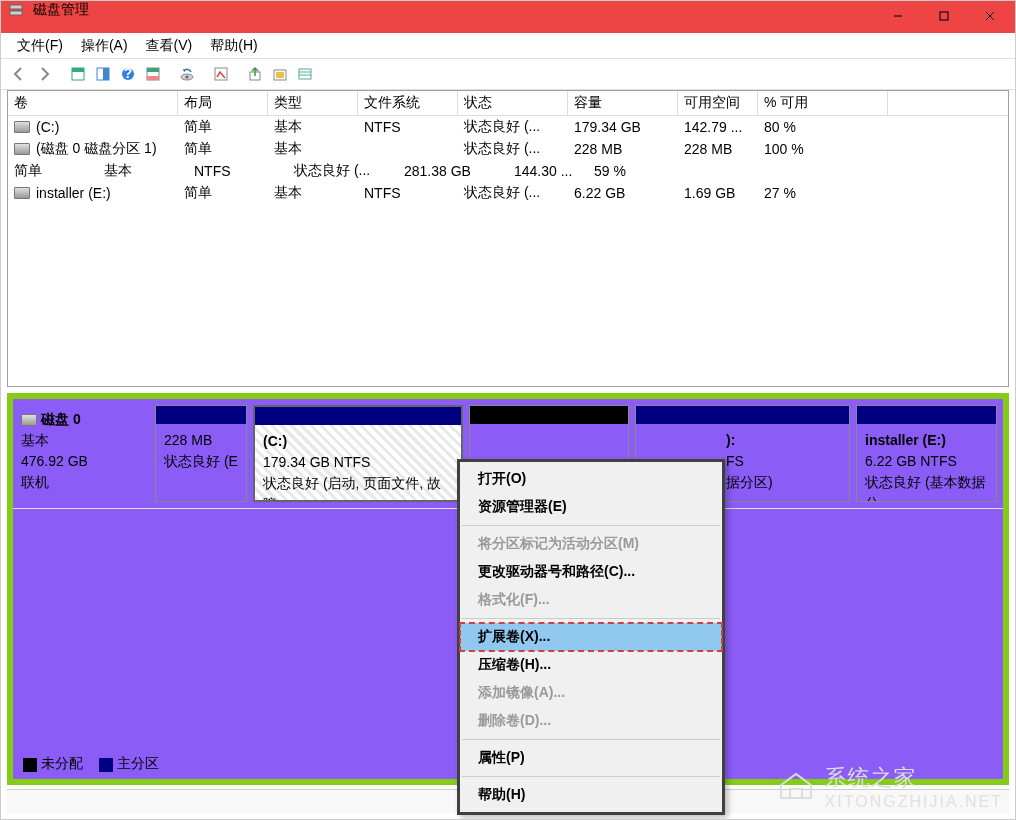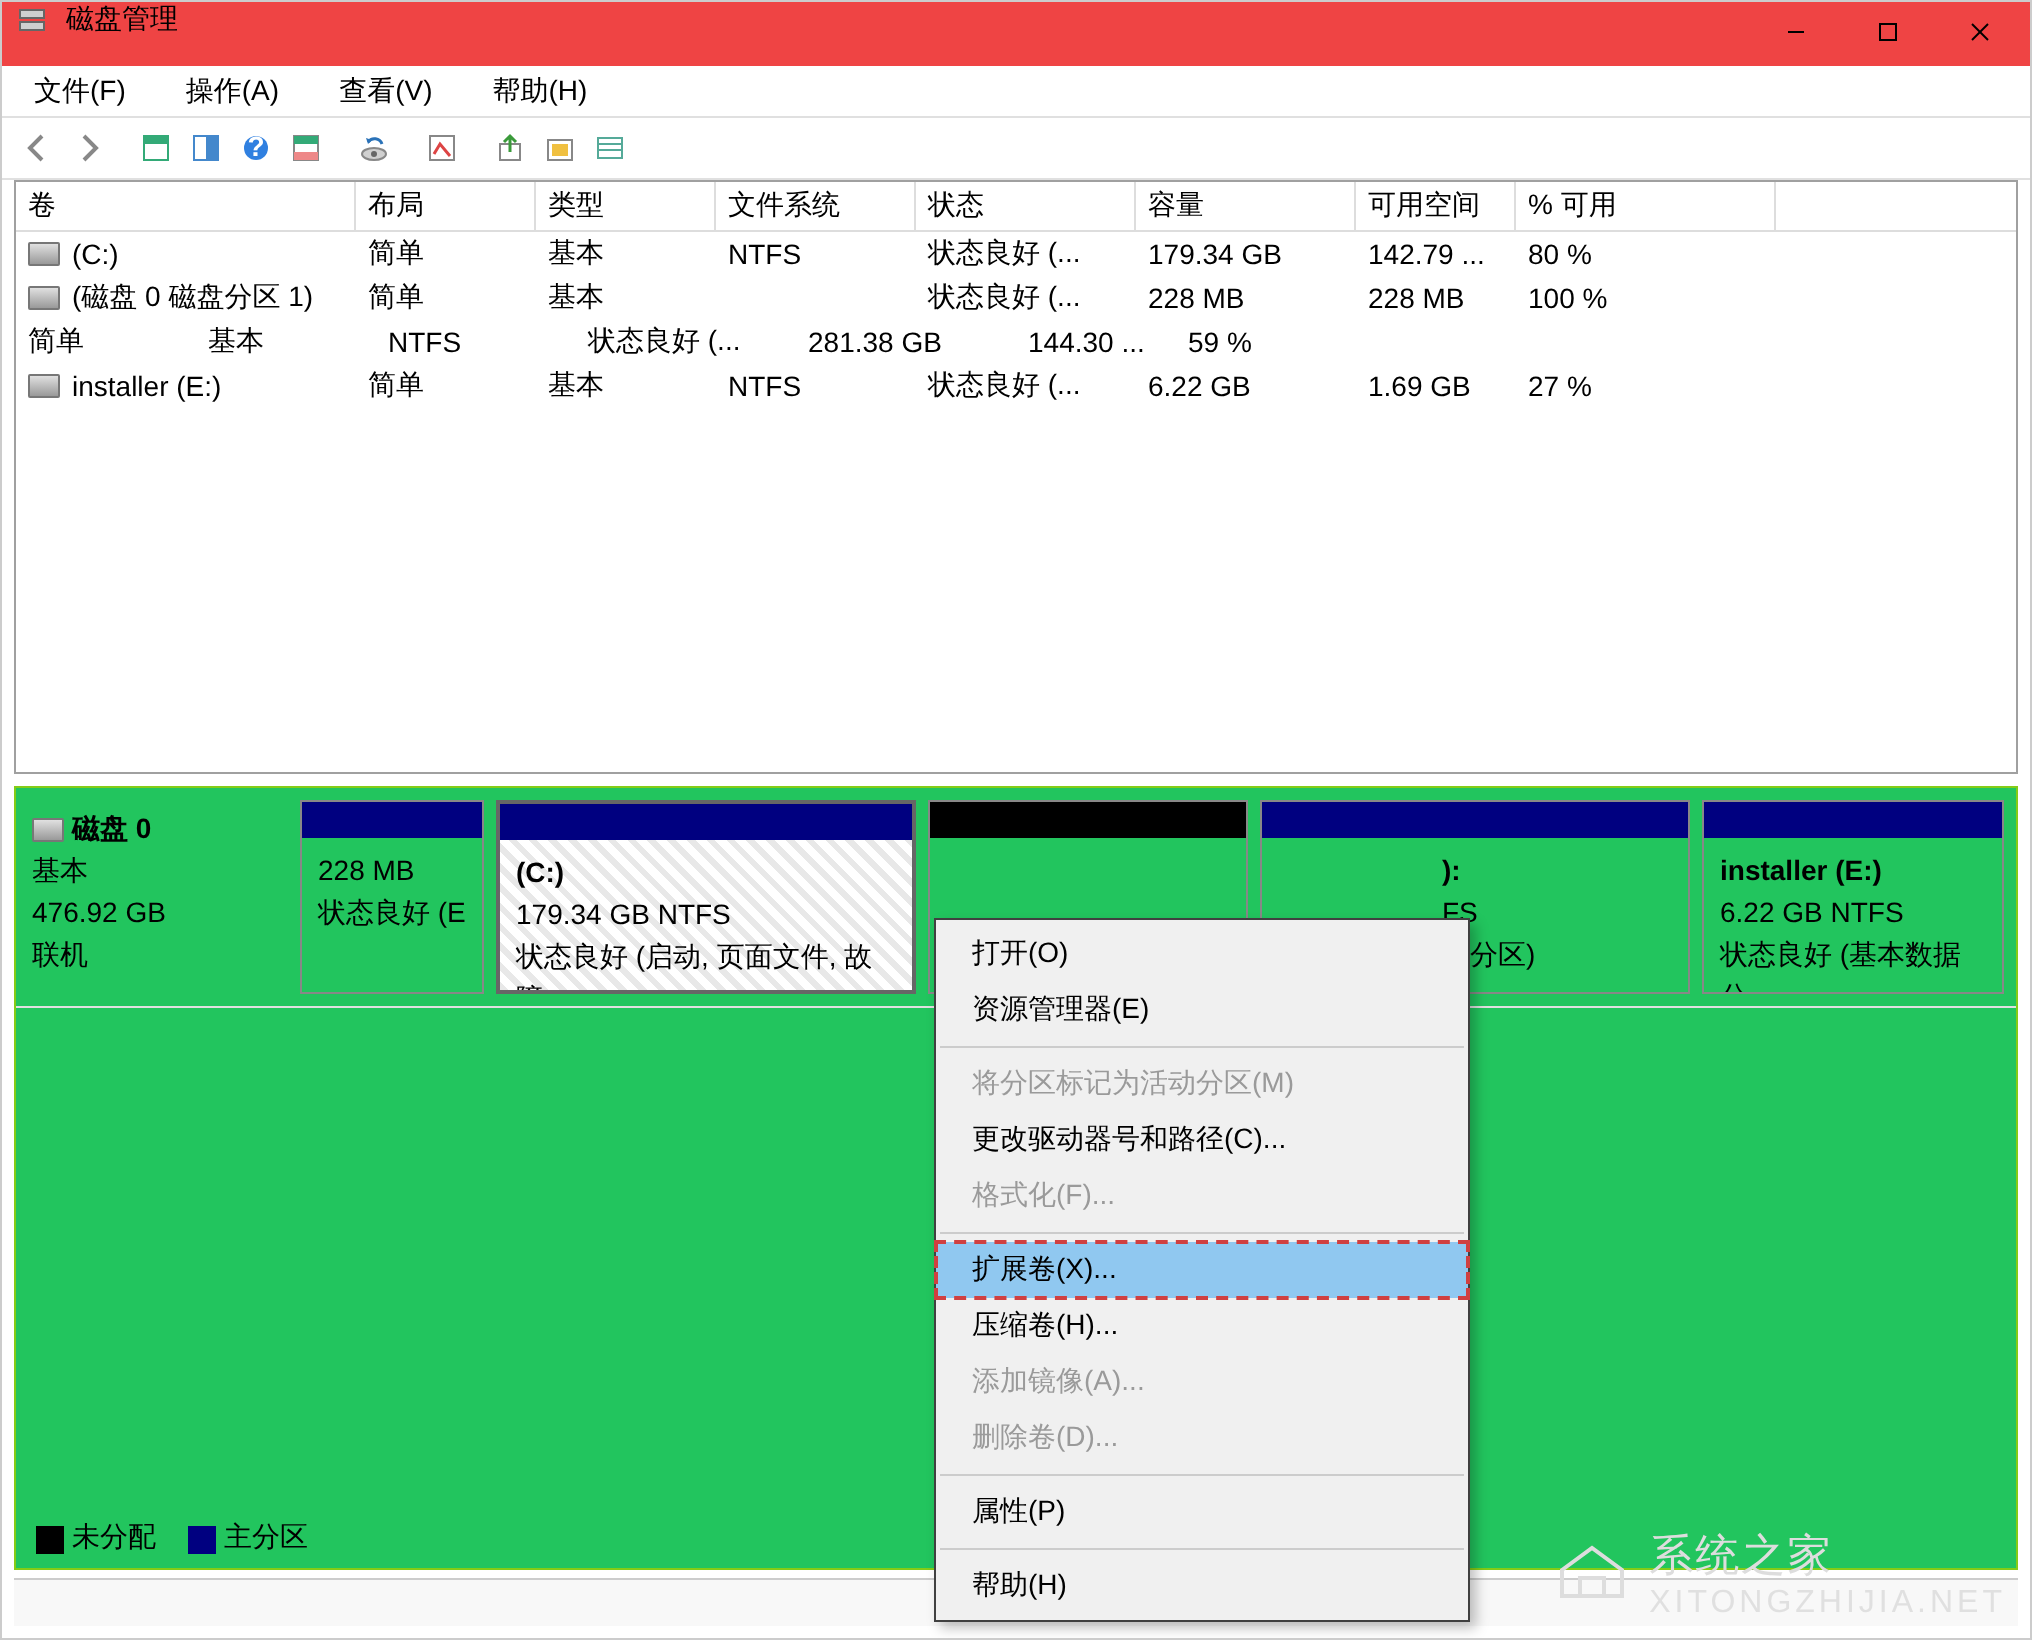--- a/index.html
+++ b/index.html
@@ -7,21 +7,21 @@
 
 
 .titlebar { height: 32px; display: flex; align-items: flex-start; padding: 0 2px 0 6px; background: #ef4444; }
 .titlebar .app-icon { width: 18px; height: 18px; margin-right: 8px; display: flex; align-items: center; justify-content: center; }
 .titlebar .title { flex: 1; font-size: 14px; }
 .titlebar .winbtns { display: flex; }
 .titlebar .winbtn { width: 46px; height: 30px; display: flex; align-items: center; justify-content: center; font-size: 12px; }
 .titlebar .winbtn svg { width: 12px; height: 12px; }
 
 
-.menubar { height: 26px; display: flex; align-items: center; padding: 0 10px; gap: 18px; }
+.menubar { height: 26px; display: flex; align-items: center; padding: 0 10px; gap: 6px; }
 .menubar .menu-item { font-size: 14px; padding: 2px 6px; }
 
 
 .toolbar { height: 32px; display: flex; align-items: center; padding: 2px 6px; border-top: 1px solid #e0e0e0; border-bottom: 1px solid #e0e0e0; gap: 1px; }
 .toolbar .tbtn { width: 24px; height: 24px; display: flex; align-items: center; justify-content: center; border: 1px solid transparent; }
 .toolbar .sep { width: 6px; height: 100%; margin: 0 1px; }
 
 
 .vlwrap { border: 1px solid #a0a0a0; margin: 0 6px; height: 300px; background: #fff; overflow: hidden; }
 .vlhead { display: flex; border-bottom: 1px solid #ddd; height: 25px; }
@@ -30,41 +30,41 @@
 .vlrow { display: flex; height: 22px; }
 .vlrow .vc { padding: 1px 6px; font-size: 14px; display: flex; align-items: center; overflow: hidden; white-space: nowrap; }
 .vlrow .vc.name { gap: 6px; }
 .disk-ico { width: 16px; height: 12px; background: linear-gradient(#e0e0e0, #999); border: 1px solid #777; border-radius: 1px; flex-shrink: 0; position: relative; }
 .disk-ico.multi::after { content:''; position:absolute; width:16px; height:12px; background:linear-gradient(#e0e0e0,#999); border:1px solid #777; left:-3px; top:2px; z-index:-1; }
 
 
 .c0 { width: 170px; } .c1 { width: 90px; } .c2 { width: 90px; } .c3 { width: 100px; } .c4 { width: 110px; } .c5 { width: 110px; } .c6 { width: 80px; } .c7 { width: 130px; }
 
 
-.disk-panel-outer { margin: 6px 6px 0; border: 1px solid #84cc16; height: 396px; background: #22c55e; position: relative; overflow: hidden; }
+.disk-panel-outer { margin: 6px 6px 0; border: 6px solid #84cc16; height: 396px; background: #8b5cf6; position: relative; overflow: hidden; }
 .disk-row { display: flex; height: 110px; padding: 6px; gap: 6px; border-bottom: 1px solid #e0e0e0; }
 .disk-info { width: 130px; padding: 4px 2px; font-size: 14px; line-height: 1.5; }
 .disk-info .disk-ico2 { display: inline-block; vertical-align: middle; margin-right: 4px; }
 .disk-info b { font-weight: bold; }
 .parts { flex: 1; display: flex; gap: 6px; }
 .partbox { border: 1px solid #888; display: flex; flex-direction: column; }
 .partbox .hdr { height: 18px; background: #000080; }
 .partbox.unalloc .hdr { background: #000; }
 .partbox .body { flex: 1; padding: 6px 8px 4px; font-size: 13px; line-height: 1.5; overflow: hidden; }
 .partbox .body b { font-weight: bold; }
 .partbox.selected { border: 2px solid #666; }
 .partbox.selected .body { background: repeating-linear-gradient(45deg, #e8e8e8 0, #e8e8e8 3px, #fff 3px, #fff 7px); }
 .disk-panel-rest { height: 260px; }
 
 
 .legend { padding: 6px 10px; display: flex; gap: 16px; align-items: flex-start; font-size: 14px; }
 .legend .sw { display: inline-block; width: 14px; height: 14px; margin-right: 4px; vertical-align: middle; border: 0; }
 
 
-.ctx { position: absolute; left: 466px; top: 458px; width: 268px; background: #f0f0f0; border: 1px solid #404040; box-shadow: 3px 3px 6px rgba(0,0,0,0.25); padding: 3px 0; z-index: 100; }
+.ctx { position: absolute; left: 456px; top: 458px; width: 268px; background: #f0f0f0; border: 3px solid #404040; box-shadow: 3px 3px 6px rgba(0,0,0,0.25); padding: 3px 0; z-index: 100; font-weight: bold; }
 .ctx .mi { padding: 5px 18px; font-size: 14px; }
 .ctx .mi.disabled { color: #9a9a9a; }
 .ctx .mi.hilite { background: #90c8f0; outline: 2px dashed #d04040; outline-offset: -1px; }
 .ctx .msep { height: 1px; background: #ccc; margin: 4px 2px; }
 
 
 .statusbar { height: 24px; border-top: 1px solid #ccc; margin: 4px 6px 6px; background: #f8f8f8; }
 
 
 .watermark { position: absolute; right: 12px; bottom: 8px; color: #ddd; font-size: 14px; letter-spacing: 1px; text-align: left; z-index: 50; font-family: "SimHei", sans-serif; }

